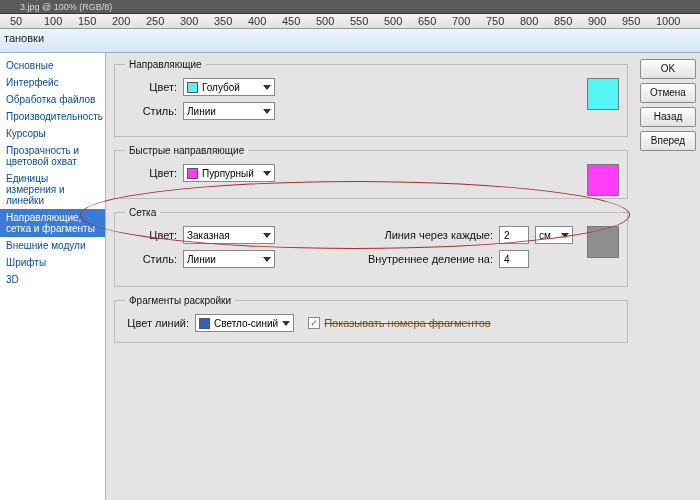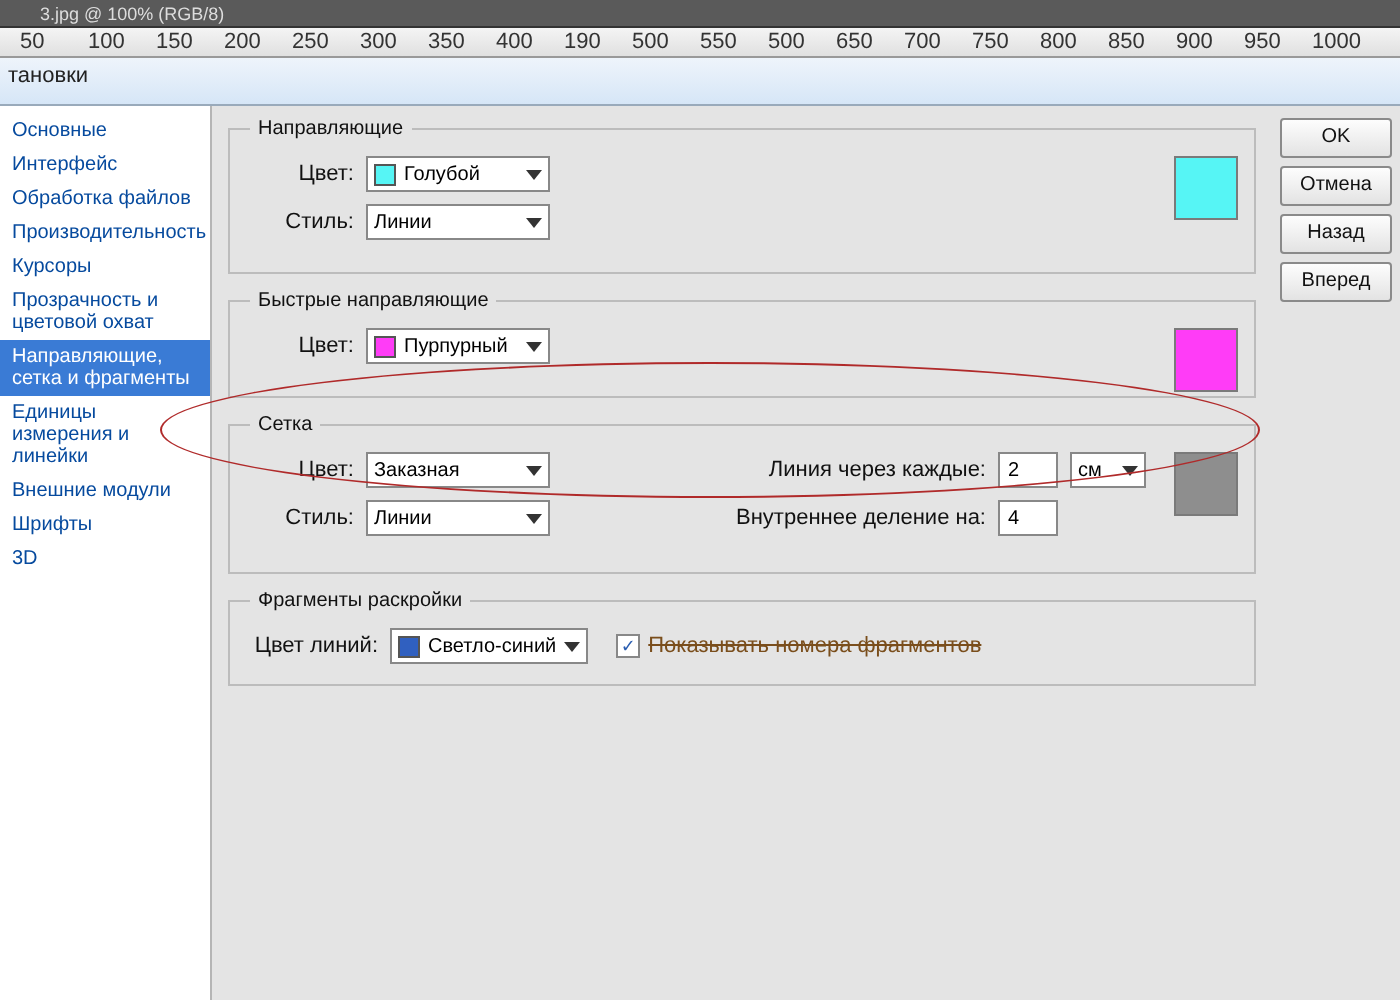--- a/index.html
+++ b/index.html
@@ -43,21 +43,21 @@
   </div>
   <div class="ruler" id="ruler">
       <span style="left: 10px;">50</span>
       <span style="left: 44px;">100</span>
       <span style="left: 78px;">150</span>
       <span style="left: 112px;">200</span>
       <span style="left: 146px;">250</span>
       <span style="left: 180px;">300</span>
       <span style="left: 214px;">350</span>
       <span style="left: 248px;">400</span>
-      <span style="left: 282px;">190</span>
+      <span style="left: 282px;">450</span>
       <span style="left: 316px;">500</span>
       <span style="left: 350px;">550</span>
       <span style="left: 384px;">500</span>
       <span style="left: 418px;">650</span>
       <span style="left: 452px;">700</span>
       <span style="left: 486px;">750</span>
       <span style="left: 520px;">800</span>
       <span style="left: 554px; text-align: right;">850</span>
       <span style="left: 588px;">900</span>
       <span style="left: 622px;">950</span>
@@ -67,22 +67,22 @@
     <span>тановки</span>
   </div>
   <div class="main">
     <div class="sidebar" id="sidebar">
         <div class="sideitem">Основные</div>
         <div class="sideitem">Интерфейс</div>
         <div class="sideitem">Обработка файлов</div>
         <div class="sideitem">Производительность</div>
         <div class="sideitem">Курсоры</div>
         <div class="sideitem">Прозрачность и цветовой охват</div>
+        <div class="sideitem">Единицы измерения и линейки</div>
         <div class="sideitem sel">Направляющие, сетка и фрагменты</div>
-        <div class="sideitem">Единицы измерения и линейки</div>
         <div class="sideitem">Внешние модули</div>
         <div class="sideitem">Шрифты</div>
         <div class="sideitem">3D</div>
       </div>
 
     <div class="content">
 
       <fieldset>
         <legend>Направляющие</legend>
         <div class="row">

